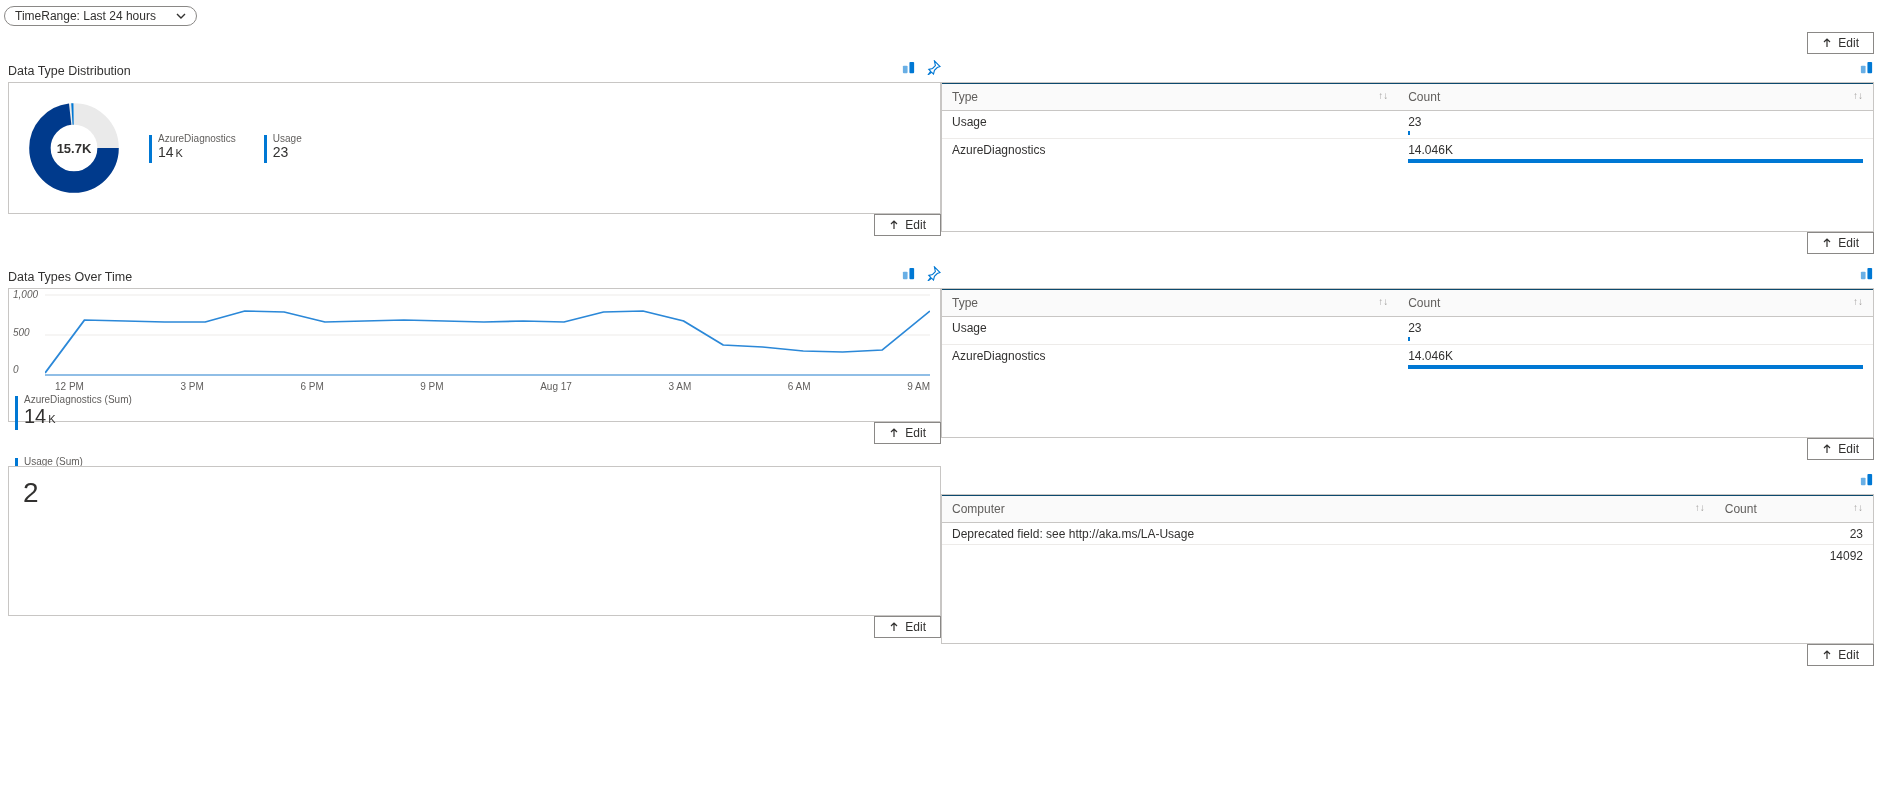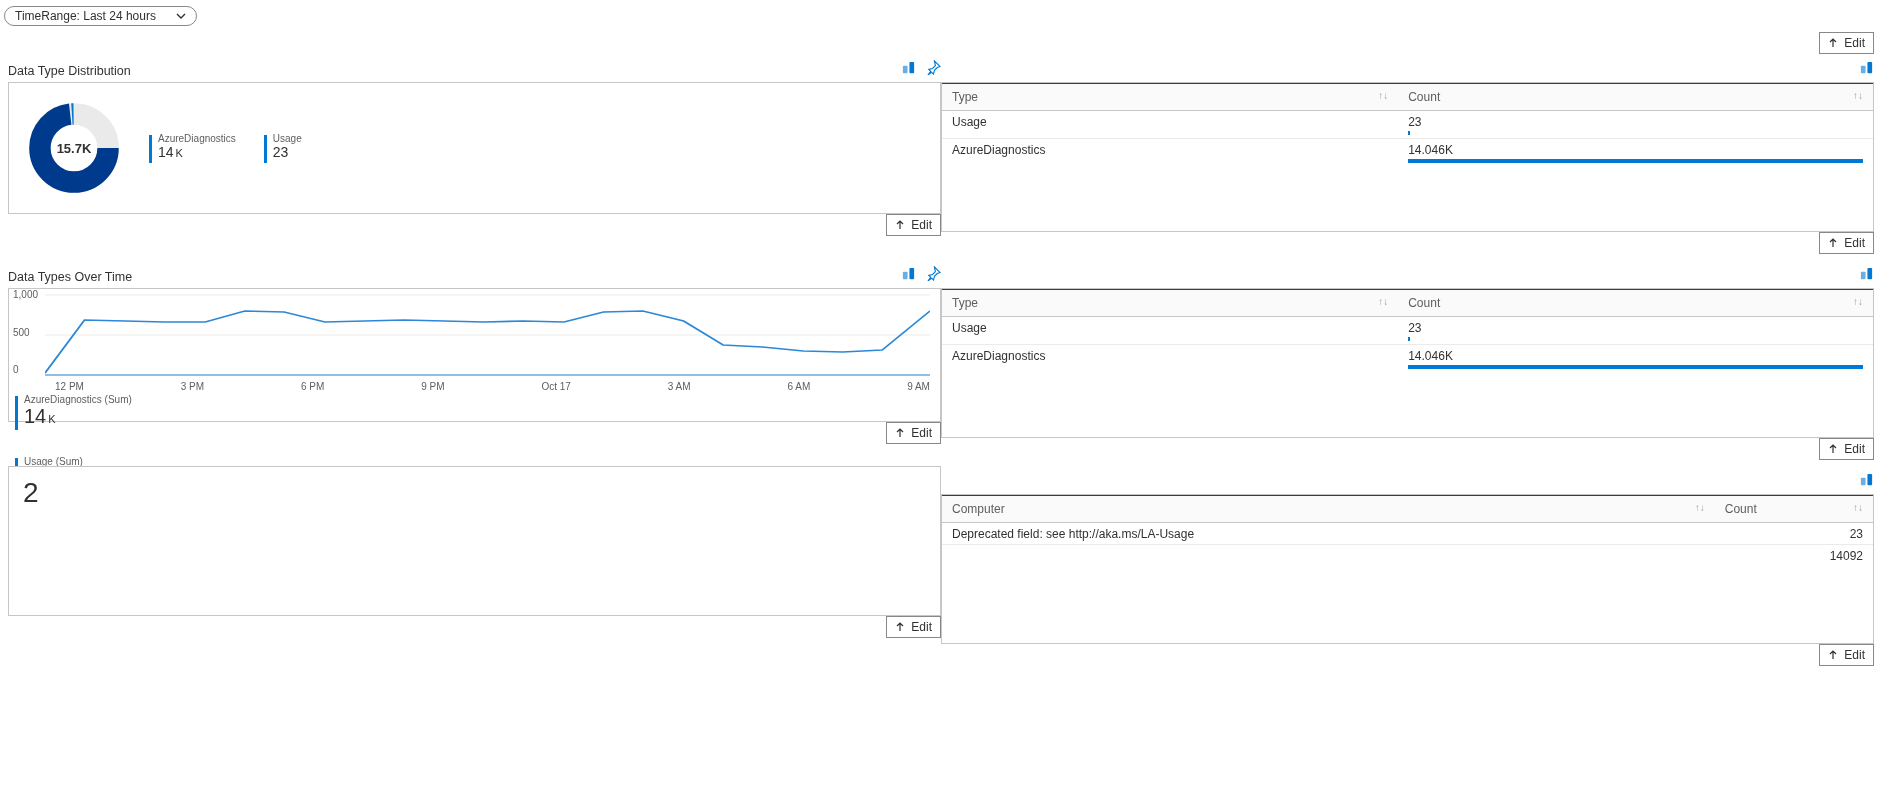--- a/index.html
+++ b/index.html
@@ -15,21 +15,21 @@
     display: inline-flex; align-items: center; gap: 20px;
     border: 1px solid #8a8886; border-radius: 12px;
     padding: 2px 10px; font-size: 12px; cursor: pointer;
     background: #fff;
   }
   .pill svg { width: 10px; height: 10px; }
   .top-edit-row { display:flex; justify-content:flex-end; padding: 6px 4px 0 4px; }
   .btn {
     display:inline-flex; align-items:center; gap:6px;
     border:1px solid #8a8886; background:#fff;
-    padding:3px 8px; font-size:12px; cursor:pointer;
+    padding:3px 14px; font-size:12px; cursor:pointer;
   }
   .btn svg { width:10px; height:10px; }
   .grid {
     display:grid;
     grid-template-columns: 1fr 1fr;
     padding: 0 4px;
   }
   .panel-wrap { margin-bottom: 6px; }
   .panel-header {
     display:flex; justify-content:space-between; align-items:flex-end;
@@ -76,21 +76,21 @@
   }
   table.data tbody tr:last-child td { border-bottom:none; }
   .cell-with-bar .num { font-size:12px; }
   .cell-with-bar .bar {
     height:4px; background:#0078d4; margin-top:2px;
   }
   .table-panel { height:150px; }
   .table-panel-tall { height:150px; }
   
   .line-panel { height:132px; padding:0; }
-  .chart-area { position:relative; height:92px; padding: 4px 10px 0 36px; }
+  .chart-area { position:relative; height:92px; padding: 4px 10px 0 36px; font-style: italic; }
   .ylabel { position:absolute; left:4px; font-size:10px; color:#605e5c; }
   .xaxis { display:flex; justify-content:space-between; font-size:10px; color:#605e5c; padding:0 10px 0 46px; }
   .line-legend { display:flex; gap:26px; padding:2px 6px 4px 6px;flex-direction:column; }
   .line-legend .legend-item .legend-text .val { font-size:20px; }
   
   .big-num { font-size:28px; font-weight:400; padding:10px 14px; }
   .comp-panel { height:150px; }
   .right-align { text-align:right; }
   .pin-icon svg, .logs-icon svg { width:15px; height:15px; }
 </style>
@@ -252,21 +252,21 @@
             <polyline fill="none" stroke="#2b88d8" stroke-width="1.6" points="0,80 33,27 67,28 100,29 134,29 167,18 200,19 234,29 267,28 300,27 334,28 367,29 400,28 434,29 467,19 500,18 534,28 567,52 600,54 634,58 667,59 700,57 740,18"></polyline>
 
             <polyline fill="none" stroke="#2b88d8" stroke-width="1.2" points="0,82 740,82"></polyline>
           </svg>
         </div>
         <div class="xaxis">
           <span>12 PM</span>
           <span>3 PM</span>
           <span>6 PM</span>
           <span>9 PM</span>
-          <span>Oct 17</span>
+          <span>Aug 17</span>
           <span>3 AM</span>
           <span>6 AM</span>
           <span>9 AM</span>
         </div>
         <div class="line-legend">
           <div class="legend-item">
             <div class="legend-bar" style="height:34px"></div>
             <div class="legend-text">
               <div class="lbl">AzureDiagnostics (Sum)</div>
               <div class="val"><span>14</span><span class="unit">K</span></div>

